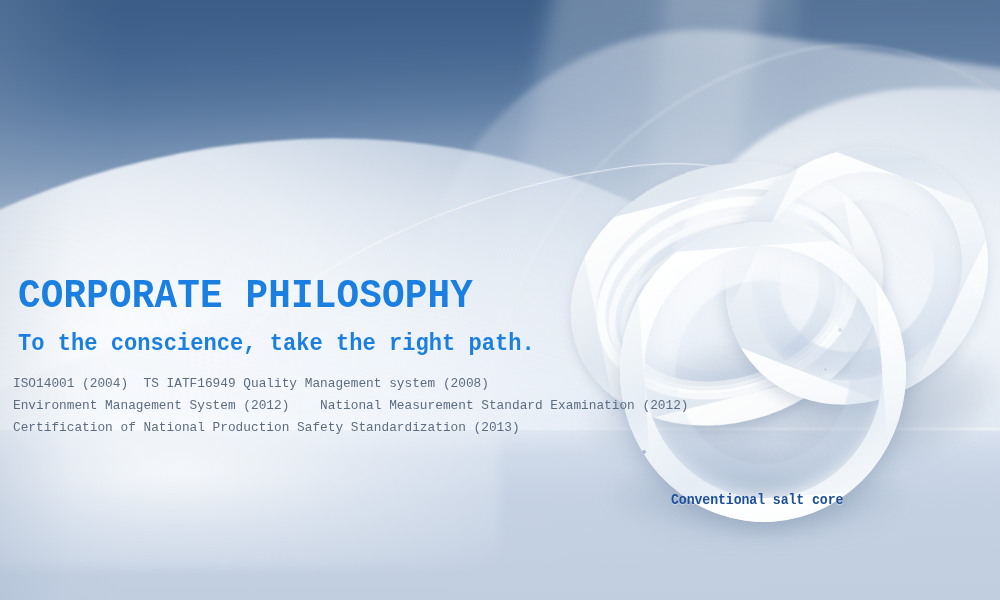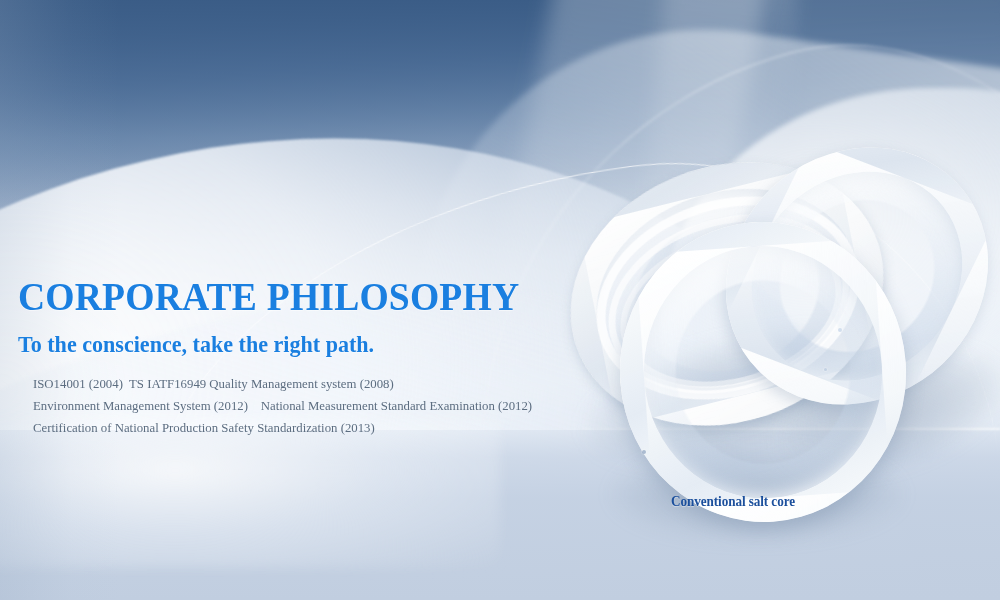--- a/index.html
+++ b/index.html
@@ -6,21 +6,21 @@
   html, body {
     margin: 0;
     padding: 0;
     background: #ffffff;
   }
   .stage {
     position: relative;
     width: 1000px;
     height: 600px;
     overflow: hidden;
-    font-family: Liberation Serif, serif;
+    font-family: Liberation Mono, monospace;
     background: #bef264;
   }
 
   
   .bg-base {
     position: absolute;
     inset: 0;
     background:
       linear-gradient(175deg,
         #44648f 0%,
@@ -397,21 +397,21 @@
     line-height: 30px;
     font-weight: 700;
     color: #1a7fe0;
     transform: scaleX(0.92);
     transform-origin: left center;
     white-space: nowrap;
     text-shadow: 0 1px 1px rgba(255,255,255,0.5);
   }
   .certs {
     position: absolute;
-    left: 33px;
+    left: 13px;
     top: 373px;
     width: 620px;
   }
   .cert-line {
     font-size: 13.2px;
     line-height: 22px;
     color: #5c6d80;
     font-weight: 400;
     white-space: pre;
     transform: scaleX(0.97);

